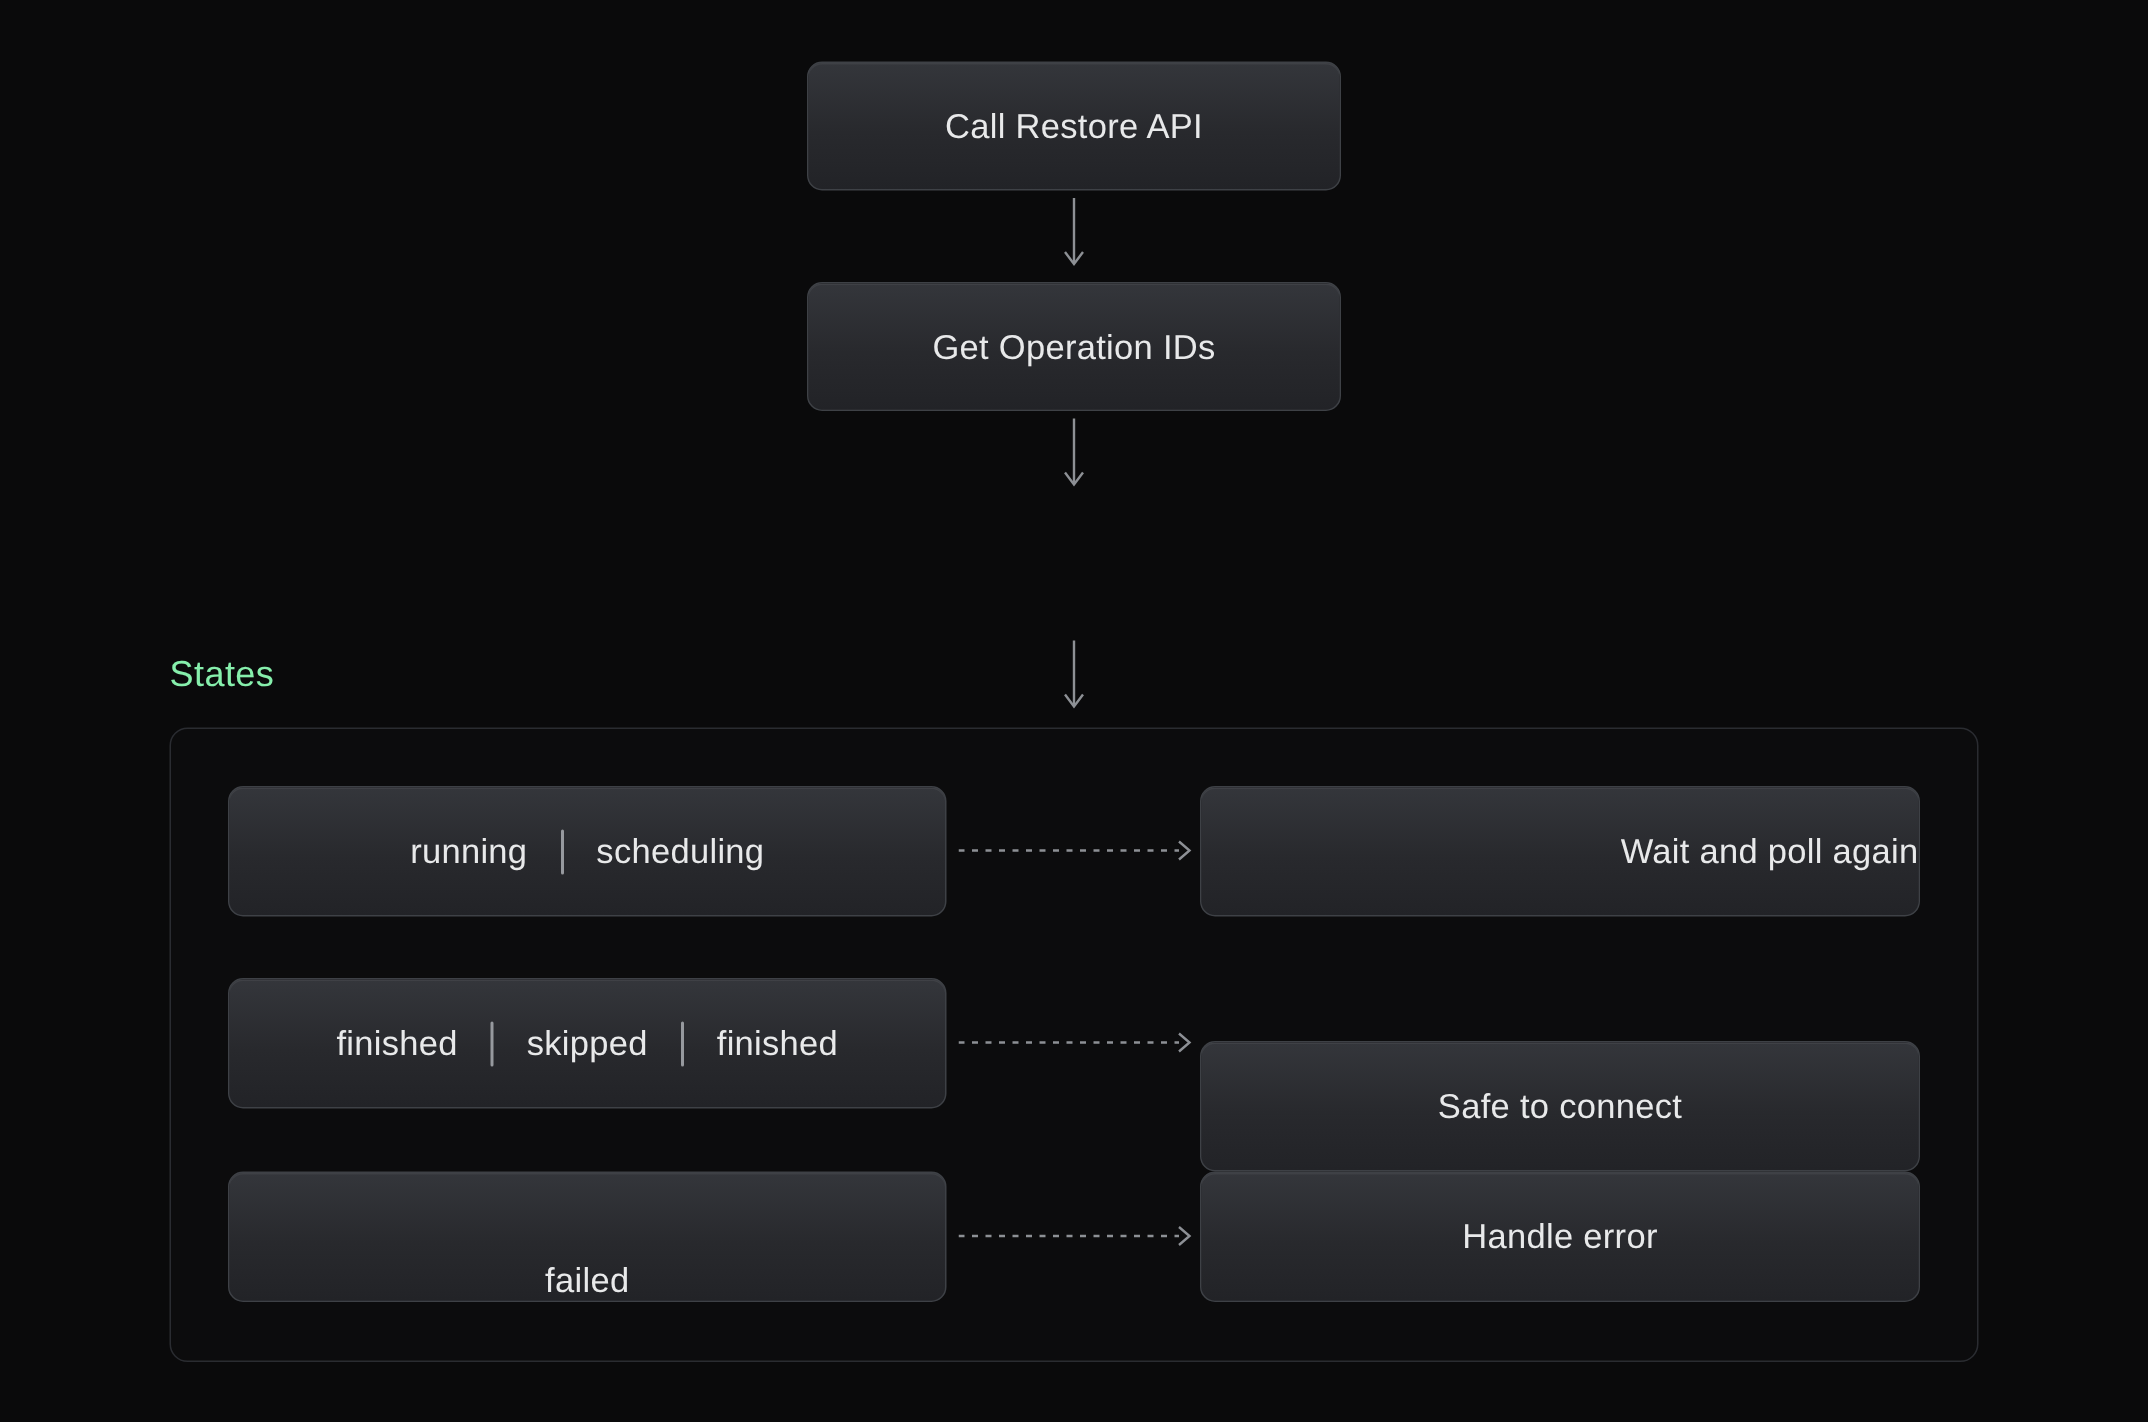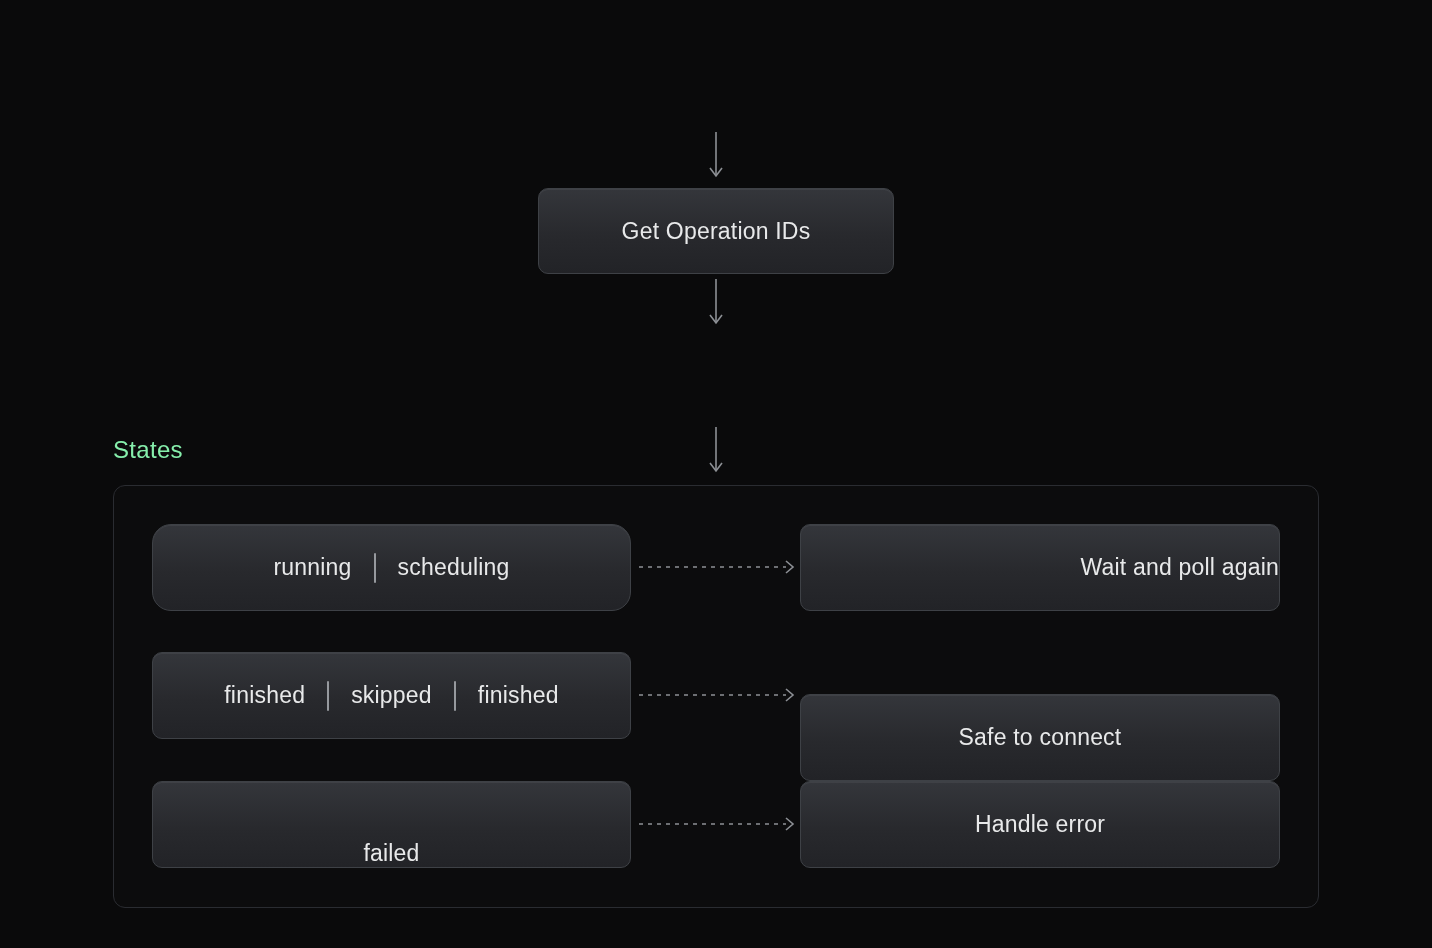--- a/index.html
+++ b/index.html
@@ -88,20 +88,23 @@
     stroke: #8d9095;
     stroke-width: 1.6;
     fill: none;
   }
 </style>
 </head>
 <body>
 
 <div class="canvas">
 
+  <div class="node flow-node" style="top:41px">
+    <span>Call Restore API</span>
+  </div>
 
   <svg class="v-arrow" style="top:131px" viewBox="0 0 16 52">
     <line x1="8" y1="1" x2="8" y2="44"></line>
     <path d="M2,37 L8,45 L14,37"></path>
   </svg>
 
   <div class="node flow-node" style="top:188px">
     <span>Get Operation IDs</span>
   </div>
 
@@ -114,21 +117,21 @@
   <svg class="v-arrow" style="top:426px" viewBox="0 0 16 52">
     <line x1="8" y1="1" x2="8" y2="44"></line>
     <path d="M2,37 L8,45 L14,37"></path>
   </svg>
 
   <div class="states-title">States</div>
 
   <div class="states-container"></div>
 
   <div id="rows-layer">
-  <div class="node states-box" style="top: 524px; border-radius: 19px;">
+  <div class="node states-box" style="top: 524px;">
         <span>running</span>
         <span class="state-divider"></span>
         <span>scheduling</span>
       </div>
   <svg class="h-arrow" viewBox="0 0 156 16" style="top: 559px;">
     <line x1="0" y1="8" x2="147" y2="8" stroke-dasharray="4 5"></line>
     <path d="M147,2 L154,8 L147,14"></path>
   </svg>
   <div class="node action-box" style="top: 524px; justify-content: flex-end;">
         <span>Wait and poll again</span>

